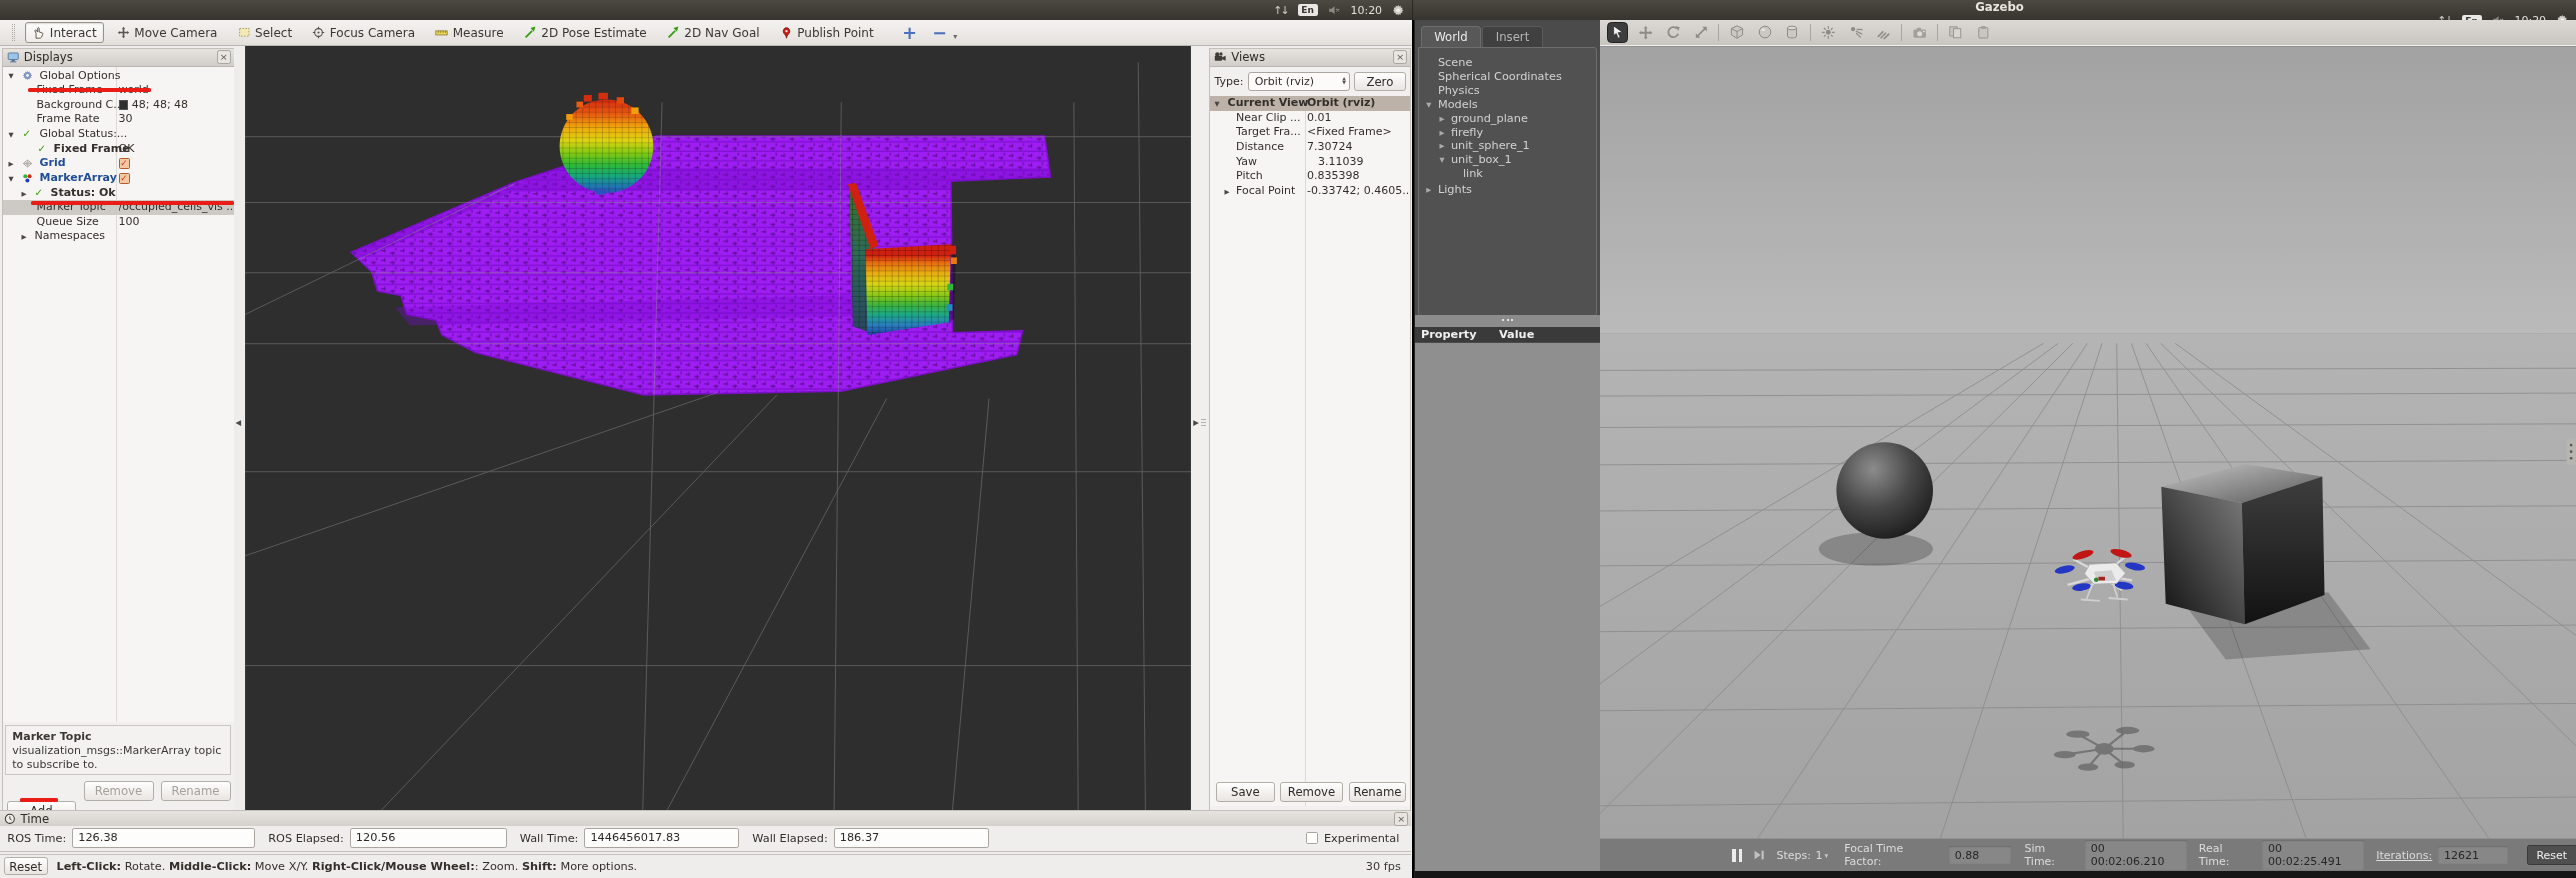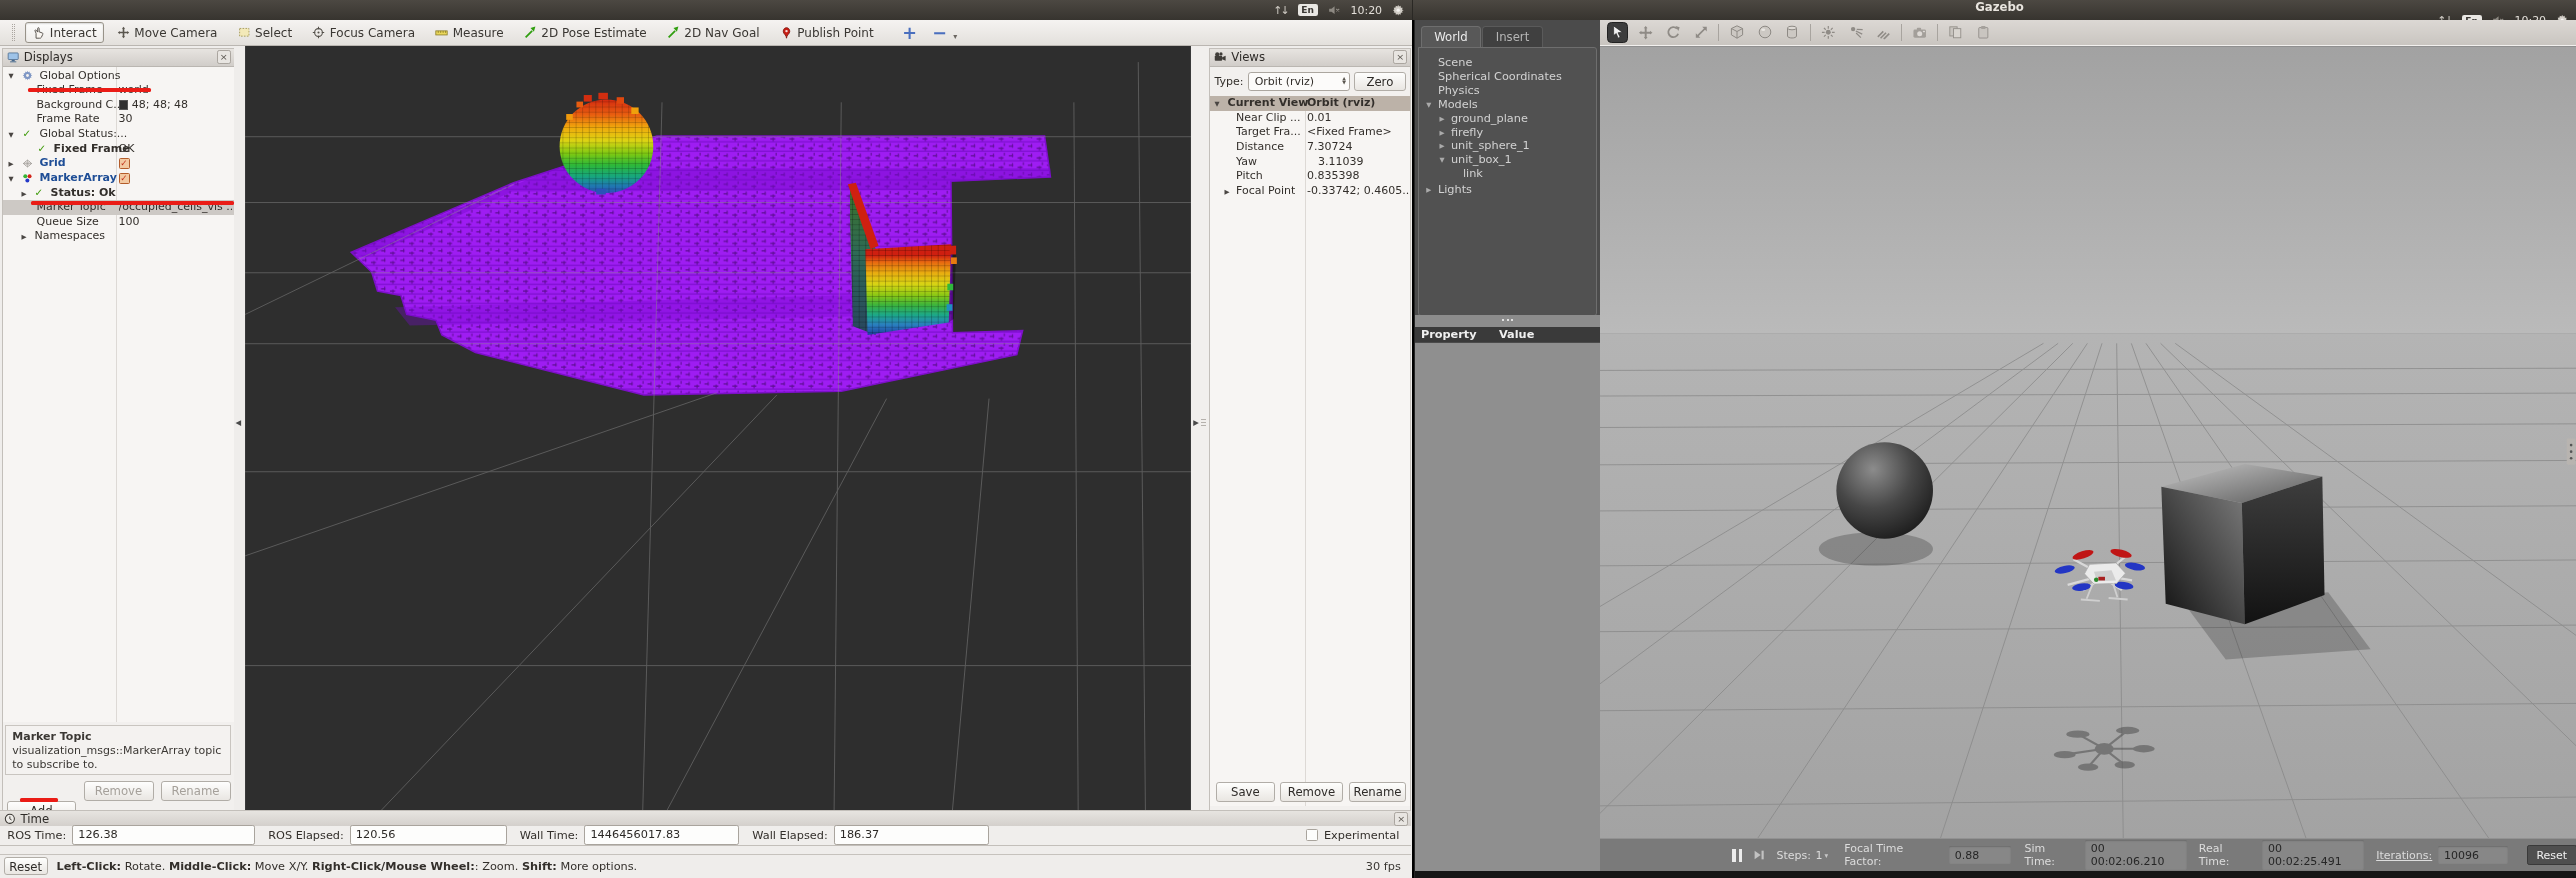--- a/index.html
+++ b/index.html
@@ -551,21 +551,21 @@
         <span class="arr" style="left:14.6px;">▶</span>
         <span class="lab" style="left:26px;">Focal Point</span>
         <span class="val" style="left:97px;">-0.33742; 0.4605...</span>
         </div>
     </div>
     <div class="btn" style="position:absolute;left:5.9px;top:733px;width:59px;height:20px;">Save</div>
     <div class="btn" style="position:absolute;left:70px;top:733px;width:63px;height:20px;">Remove</div>
     <div class="btn" style="position:absolute;left:139px;top:733px;width:57px;height:20px;">Rename</div>
   </div>
 
-  <div class="panel" style="left:0; top:790px; width:1411px; height:36px; border-left:none; border-right:none;">
+  <div class="panel" style="left:0; top:790px; width:1411px; height:42px; border-left:none; border-right:none;">
     <div class="p-head">
       <svg class="ico" width="11.7" height="11.7" viewBox="0 0 16 16">
           <use href="#sy-clock"></use>
         </svg>
       <span>Time</span>
       <span class="p-close">×</span>
     </div>
     <div class="time-body">
       <div class="tfield">
           <span>ROS Time:</span>
@@ -836,18 +836,18 @@
     <span style="margin-left:10.2px;">Steps:</span>
     <span style="margin-left:4.4px;">1</span>
     <span style="font-size:7.3px; margin-left:2.2px; color:#c8c8c8;">▾</span>
     <span style="margin-left:16px;">Focal Time Factor:</span>
     <span class="gz-val" style="margin-left:5.9px; width:63px;">0.88</span>
     <span style="margin-left:13px;">Sim Time:</span>
     <span class="gz-val" style="margin-left:5.9px;">00 00:02:06.210</span>
     <span style="margin-left:11.7px;">Real Time:</span>
     <span class="gz-val" style="margin-left:5.9px;">00 00:02:25.491</span>
     <span style="margin-left:11.7px;text-decoration:underline;">Iterations:</span>
-    <span class="gz-val" style="margin-left:5.9px; width:70px;">10096</span>
+    <span class="gz-val" style="margin-left:5.9px; width:70px;">12621</span>
     <span class="gz-reset" style="margin-left:19px;">Reset</span>
   </div>
   <div class="abs" style="left:0; top:851px; width:1162px; height:7.3px; background:#161616;"></div>
 </div>
 
 
 </body></html>

